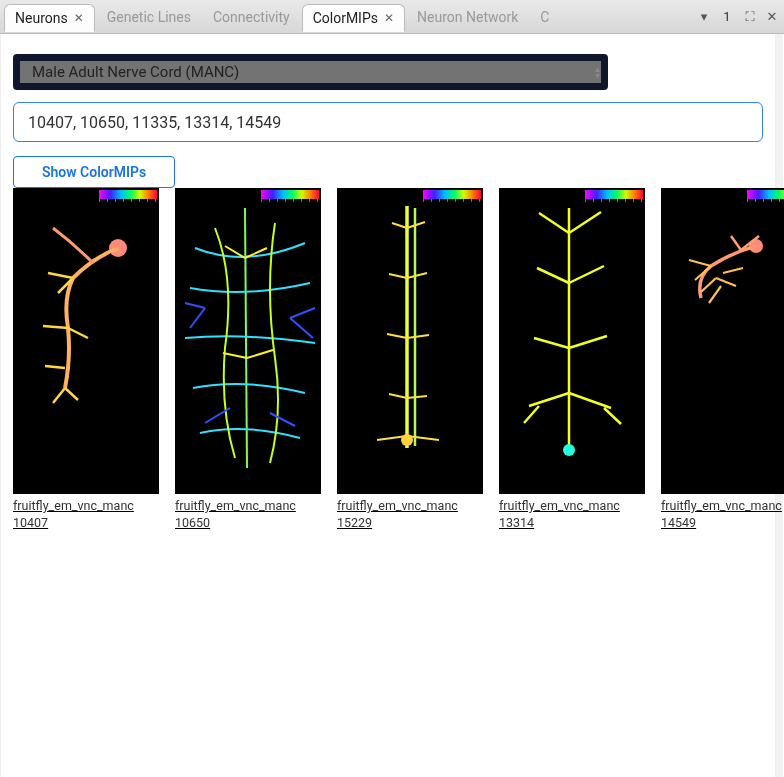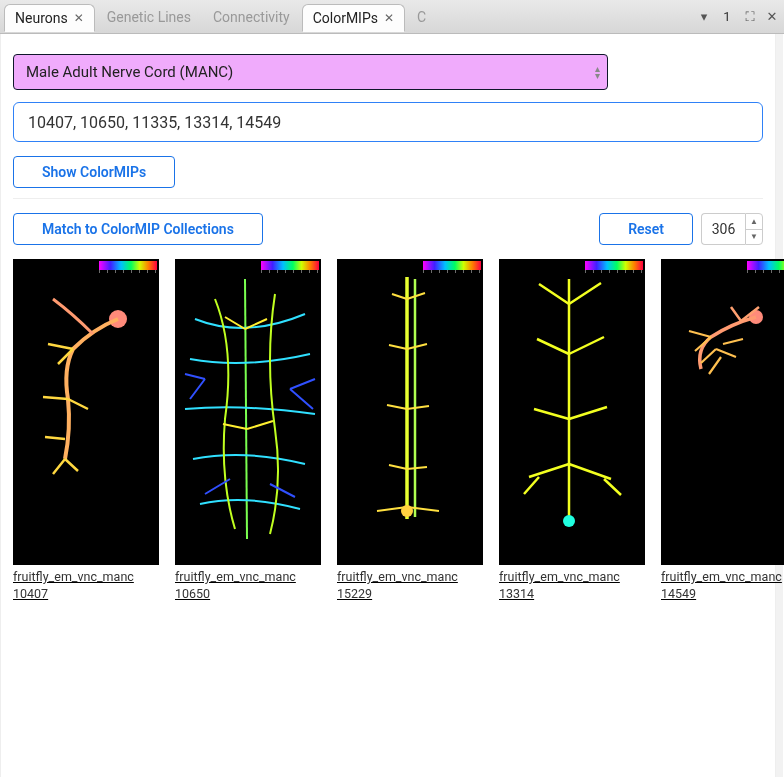--- a/index.html
+++ b/index.html
@@ -11,21 +11,21 @@
 .tab-bar .spacer { flex: 1; }
 .tab-bar .right-ctrls { display: flex; align-items: center; gap: 6px; color: #555; font-size: 13px; }
 .right-ctrls .glyph { cursor: pointer; width: 16px; text-align: center; }
 .right-ctrls .numbox { width: 18px; text-align: center; color: #333; }
 .content { padding: 8px 8px 0 8px; position: absolute; left: 0; right: 8px; top: 34px; bottom: 0; border: 1px solid #eee; border-top: none; border-bottom: none;}
 .subtabs { display: flex; gap: 24px; padding: 8px 8px 0 8px; border-bottom: 1px solid #e5e5e5; font-size: 15px; }
 .subtab { padding: 6px 2px 10px 2px; color: #333; cursor: pointer; border-bottom: 2px solid transparent; }
 .subtab.active { color: #1a73e8; border-bottom-color: #1a73e8; }
 .form-area { padding: 12px 4px 8px 4px; }
 .select-wrap { position: relative; width: 595px; margin-bottom: 12px; }
-.select-wrap .select { width: 100%; height: 36px; border: 1px solid #0f172a; border-radius: 4px; padding: 0 28px 0 12px; font-size: 15px; color: #222; background: #f0abfc; cursor: pointer; display: flex; align-items: center; }
+.select-wrap .select { width: 100%; height: 36px; border: 7px solid #0f172a; border-radius: 4px; padding: 0 28px 0 12px; font-size: 15px; color: #222; background: #737373; cursor: pointer; display: flex; align-items: center; }
 .select-wrap .arrows { position: absolute; right: 8px; top: 50%; transform: translateY(-50%); font-size: 10px; color: #888; line-height: 7px; pointer-events: none;}
 .id-input { width: 100%; height: 40px; border: 1.5px solid #2f81f7; border-radius: 6px; padding: 0 14px; font-size: 16px; color: #333; outline: none; margin-bottom: 14px; }
 .btn { display: inline-flex; align-items: center; justify-content: center; border: 1px solid #1a73e8; color: #1a73e8; background: #fff; border-radius: 4px; font-size: 14px; font-weight: 600; cursor: pointer; height: 32px; padding: 0 28px; }
 .actions-row { display: flex; align-items: center; justify-content: space-between; padding: 14px 0 14px 0; border-top: 1px solid #eee; margin-top: 10px; }
 .actions-right { display: flex; align-items: center; gap: 8px; }
 .num-wrap { display: flex; align-items: center; }
 .num-wrap input { width: 44px; height: 32px; border: 1px solid #ccc; border-right: none; border-radius: 4px 0 0 4px; text-align: center; font-size: 14px; color: #333; }
 .num-wrap .spin { display: flex; flex-direction: column; border: 1px solid #ccc; border-radius: 0 4px 4px 0; height: 32px; width: 18px; }
 .num-wrap .spin div { flex: 1; display: flex; align-items: center; justify-content: center; font-size: 8px; color: #666; cursor: pointer; }
 .num-wrap .spin div:first-child { border-bottom: 1px solid #ccc; }
@@ -50,20 +50,23 @@
   <div class="tab">
     <span>Genetic Lines</span>
   </div>
   <div class="tab">
     <span>Connectivity</span>
   </div>
   <div class="tab active">
     <span>ColorMIPs</span>
     <span class="close">✕</span>
   </div>
+  <div class="tab">
+    <span>Neuron Network</span>
+  </div>
   <div class="tab" style="padding-right:4px">
     <span>C</span>
   </div>
   <div class="spacer"></div>
   <div class="right-ctrls">
     <span class="glyph">▾</span>
     <span class="numbox">1</span>
     <span class="glyph">⛶</span>
     <span class="glyph">✕</span>
   </div>
@@ -79,33 +82,20 @@
       <div class="select">
         <span>Male Adult Nerve Cord (MANC)</span>
       </div>
       <div class="arrows">▴<br>▾</div>
     </div>
 
     <input class="id-input" type="text" value="10407, 10650, 11335, 13314, 14549" style="">
 
     <button class="btn">Show ColorMIPs</button>
 
-    <div class="actions-row">
-      <button class="btn">Match to ColorMIP Collections</button>
-      <div class="actions-right">
-        <button class="btn">Reset</button>
-        <div class="num-wrap">
-          <input type="text" value="306" style="">
-          <div class="spin">
-            <div>▲</div>
-            <div>▼</div>
-          </div>
-        </div>
-      </div>
-    </div>
 
     <div class="gallery">
 
       <div class="card">
         <div class="thumb">
           <div class="colorbar">
               <div class="grad"></div>
               <div class="ticks"></div>
             </div>
           <svg class="neuron-art" viewBox="0 0 146 306">

